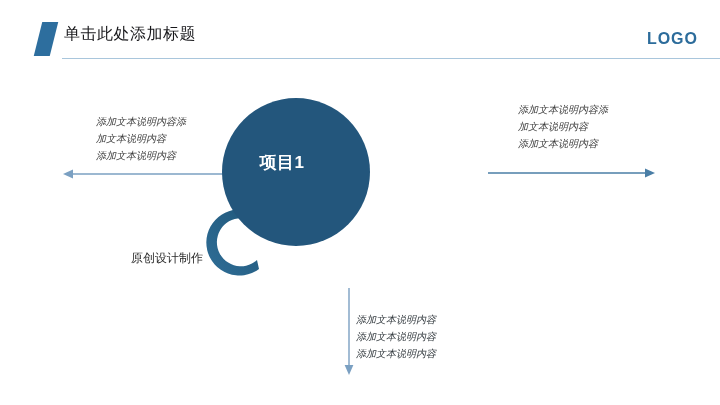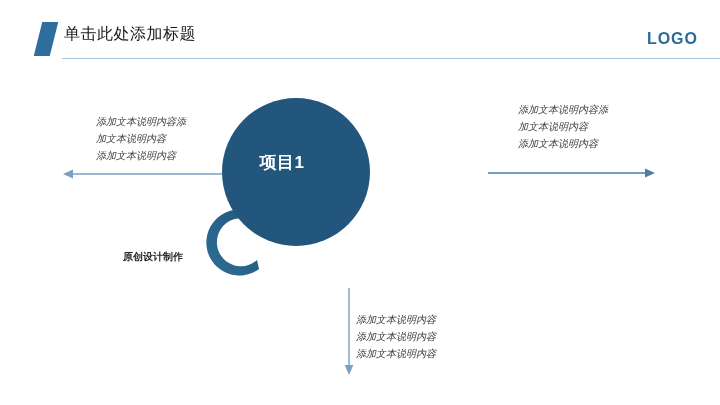--- a/index.html
+++ b/index.html
@@ -124,24 +124,24 @@
     color: #3d3d3d;
     white-space: nowrap;
     font-style: italic;
   }
   #text-left   { left: 96px;  top: 113px; }
   #text-right  { left: 518px; top: 101px; }
   #text-bottom { left: 356px; top: 311px; }
   #text-bottom .text-line { color: #333a3f; }
   #label-cycle {
     position: absolute;
-    left: 123px;
+    left: 131px;
     top: 250px;
-    font-size: 10px;
-    font-weight: bold;
+    font-size: 12px;
+    font-weight: normal;
     color: #2b2b2b;
     white-space: nowrap;
   }
 </style>
 </head>
 <body>
 
 <div id="slide">
 
   <div id="header-accent"></div>

